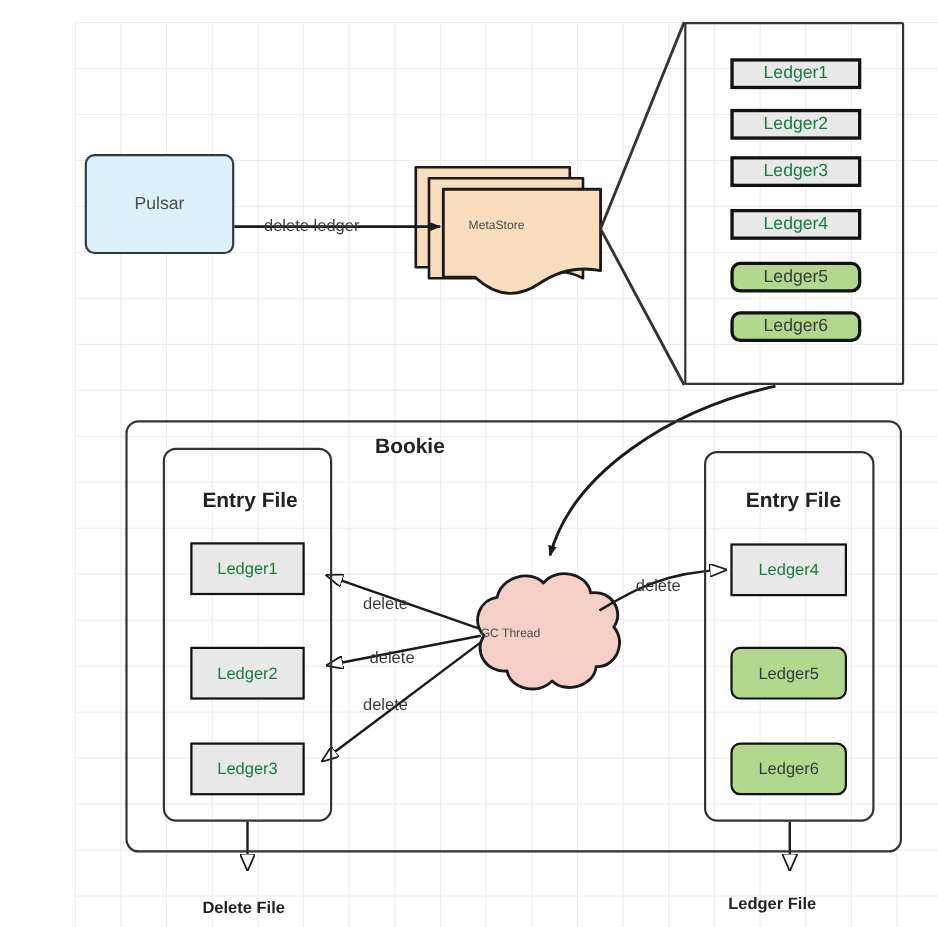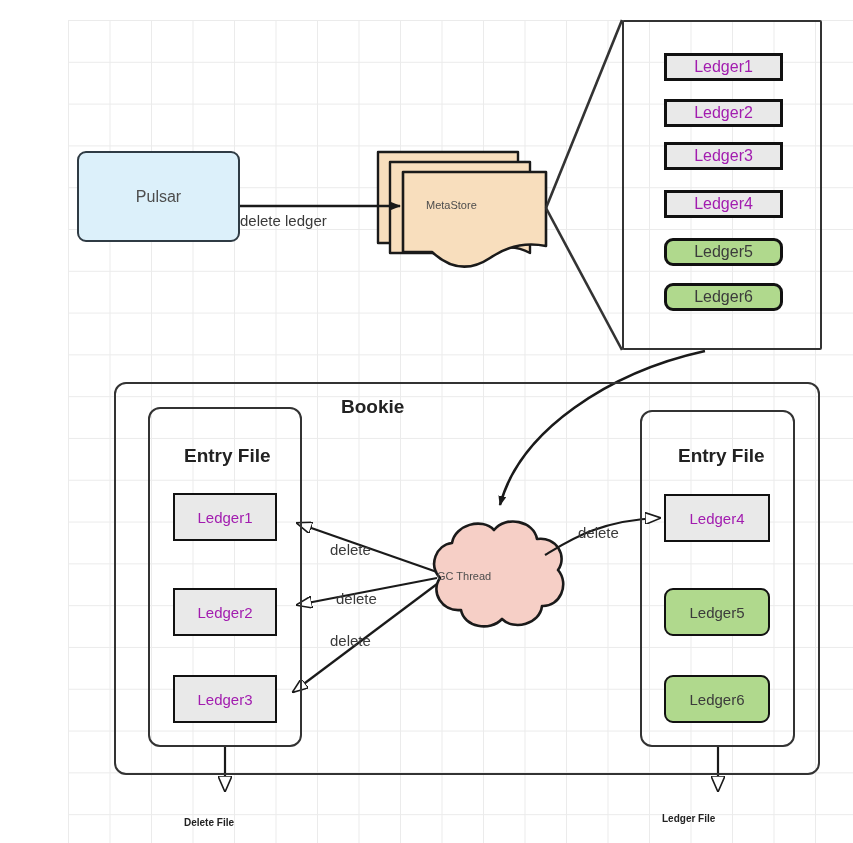--- a/index.html
+++ b/index.html
@@ -66,21 +66,21 @@
     border-radius: 12px;
   }
   .ledger-chip {
     position: absolute;
     box-sizing: border-box;
     display: flex;
     align-items: center;
     justify-content: center;
     border: 2.5px solid #111111;
     font-size: 15px;
-    color: #a21caf;
+    color: #15803d;
     background: #e9e9e9;
   }
   .ledger-chip.green {
     background: #b0d98d;
     color: #3b3b3b;
     border-radius: 9px;
   }
   .ledger-chip.big {
     font-size: 16px;
     border-width: 3px;
@@ -96,21 +96,21 @@
     font-size: 15px;
     color: #3a3a3a;
     background: rgba(255,255,255,0.0);
   }
   .label.title {
     font-size: 19px;
     font-weight: bold;
     color: #222222;
   }
   .label.caption {
-    font-size: 10px;
+    font-size: 15px;
     font-weight: bold;
     color: #222222;
   }
   .label.node-text {
     font-size: 11px;
     color: #4d4d4d;
   }
 </style>
 </head>
 <body>
@@ -175,27 +175,27 @@
 
     <g>
       <line x1="225" y1="747" x2="225" y2="790" stroke="#1a1a1a" stroke-width="2.2" marker-end="url(#hollowArrowDown)"></line>
     </g>
 
     <g>
       <line x1="718" y1="747" x2="718" y2="790" stroke="#1a1a1a" stroke-width="2.2" marker-end="url(#hollowArrowDown)"></line>
     </g>
   </svg>
 
-  <div class="node pulsar-box" style="left:77px; top:151px; width:163px; height:91px;">
+  <div class="node pulsar-box" style="left:77px; top:140px; width:136px; height:91px;">
     <span>Pulsar</span>
   </div>
 
   <div class="label node-text" style="left:426px; top:199px;">MetaStore</div>
 
-  <div class="label edge" style="left:240px; top:197px;margin-top:15px;">delete ledger</div>
+  <div class="label edge" style="left:240px; top:197px;">delete ledger</div>
 
   <div class="node group-box" style="left:622px; top:20px; width:200px; height:330px;"></div>
 
   <div class="ledger-chip big" style="left:664px; top:53px; width:119px; height:28px;">
     <span>Ledger1</span>
   </div>
   <div class="ledger-chip big" style="left:664px; top:99px; width:119px; height:28px;">
     <span>Ledger2</span>
   </div>
   <div class="ledger-chip big" style="left:664px; top:142px; width:119px; height:28px;">

